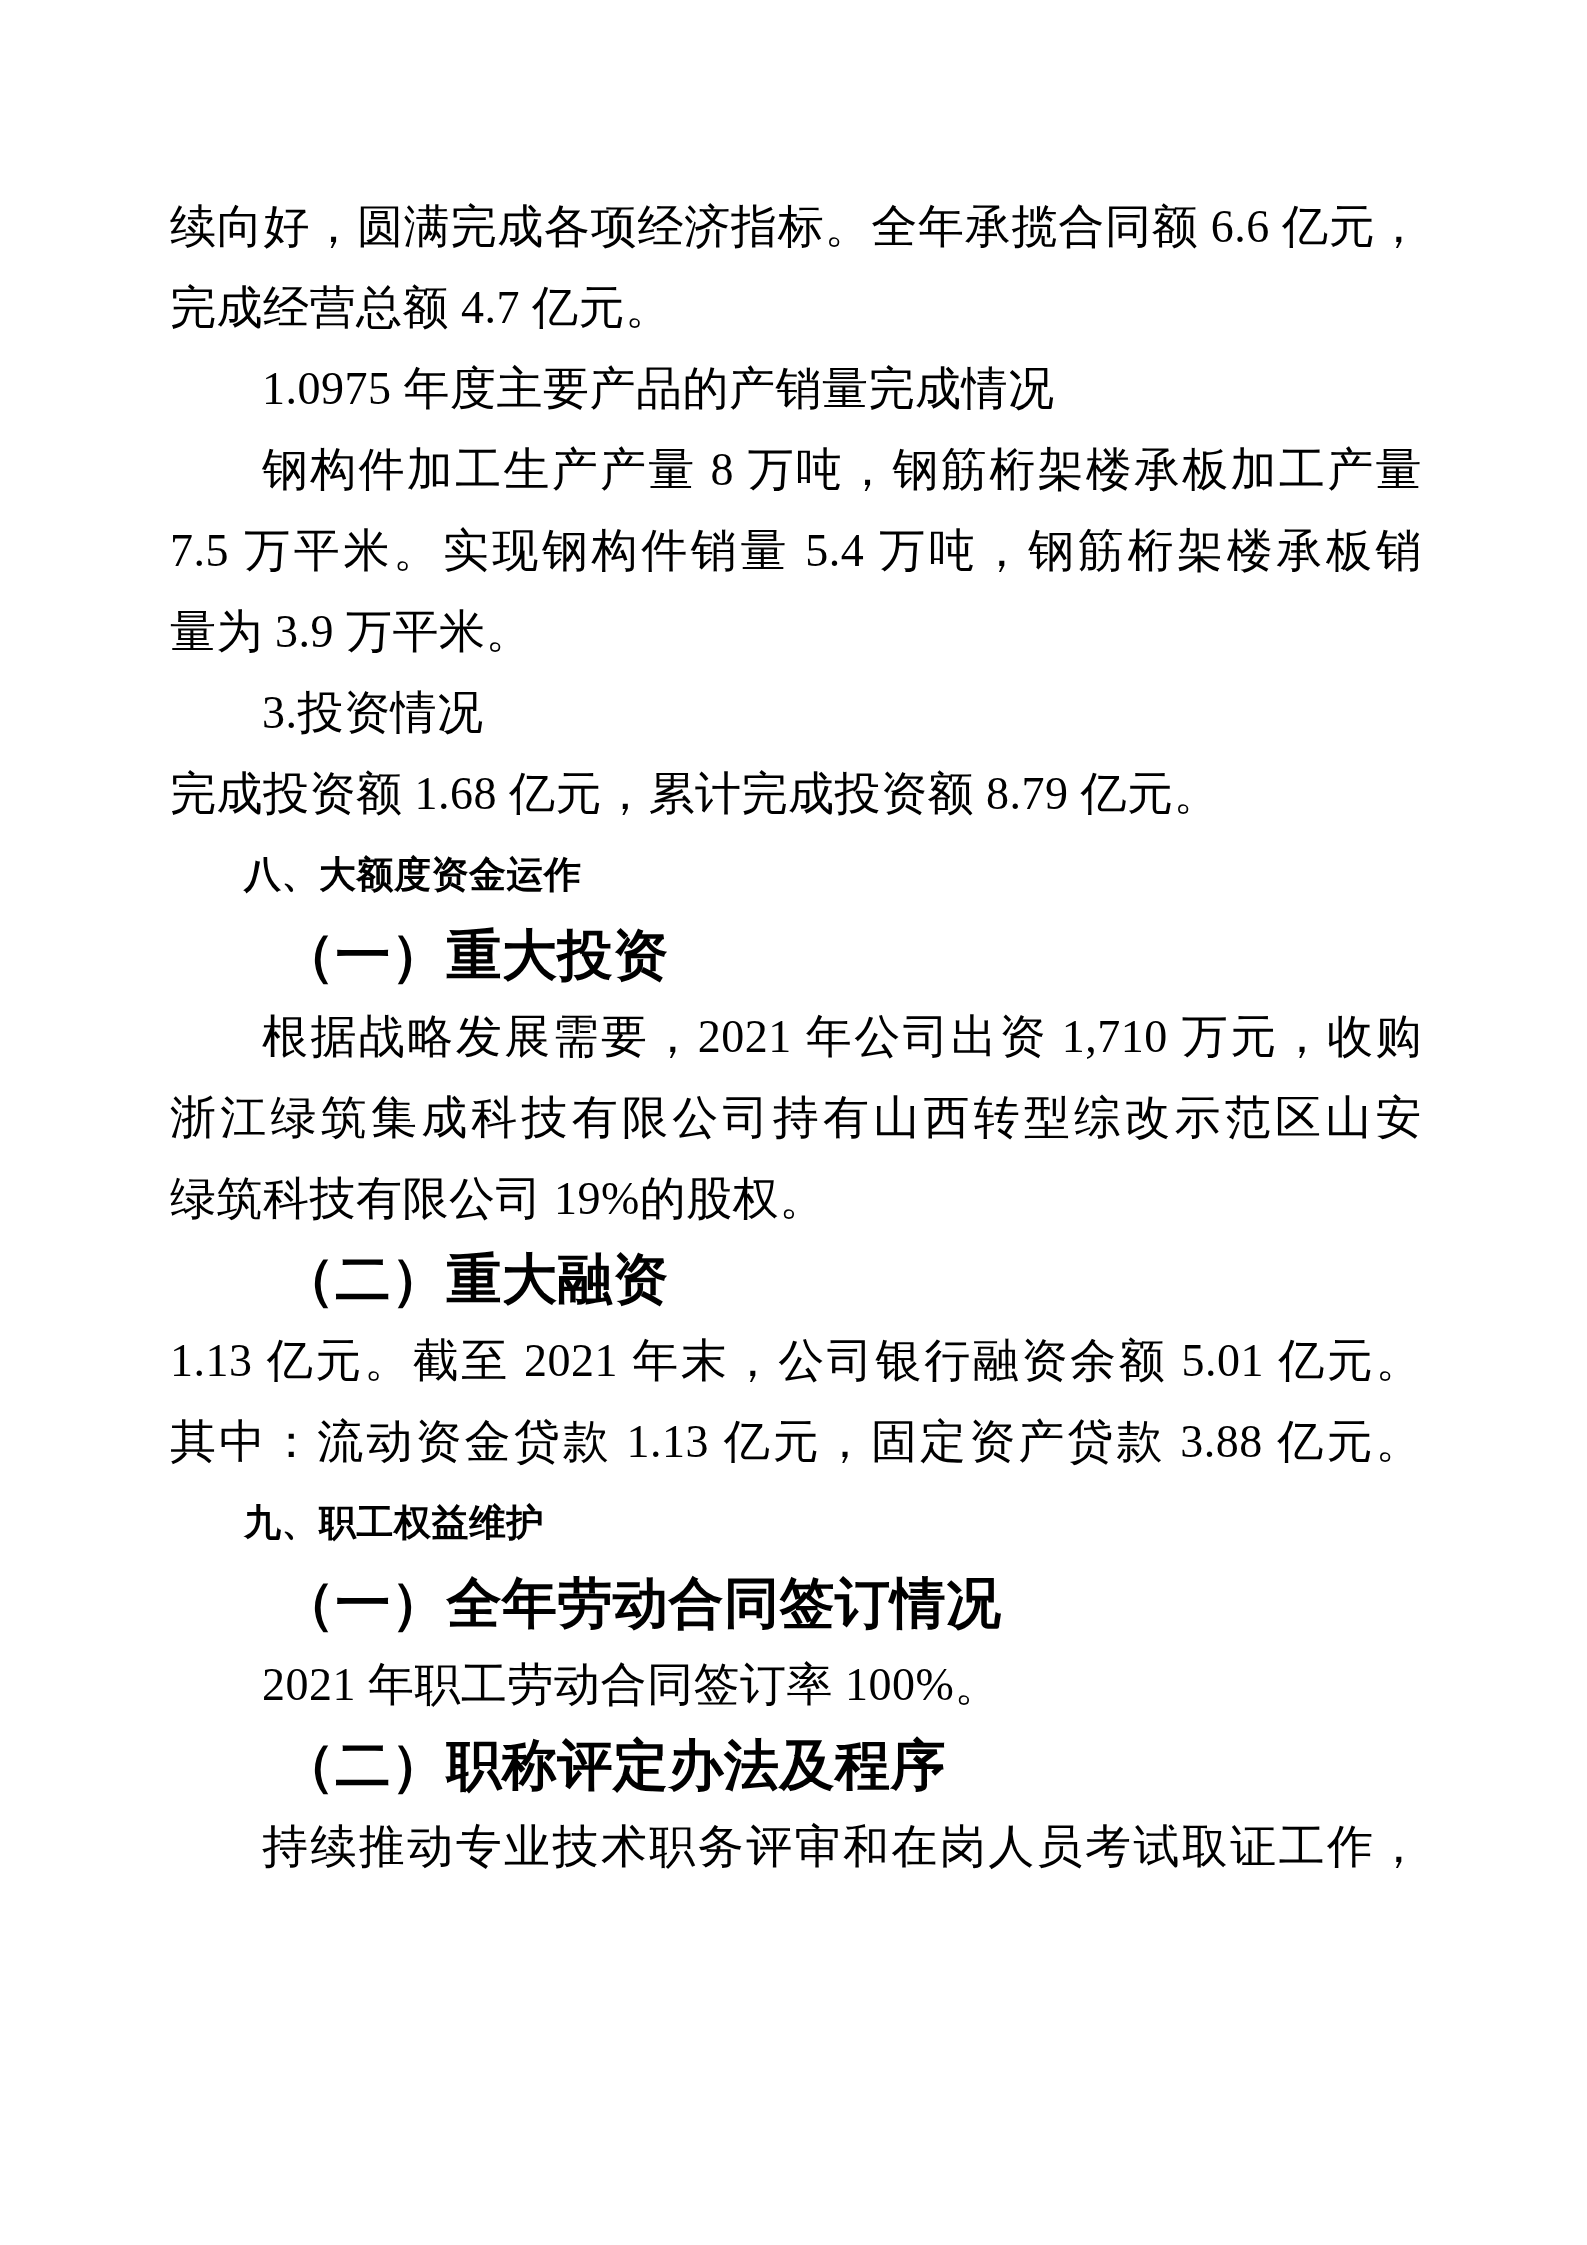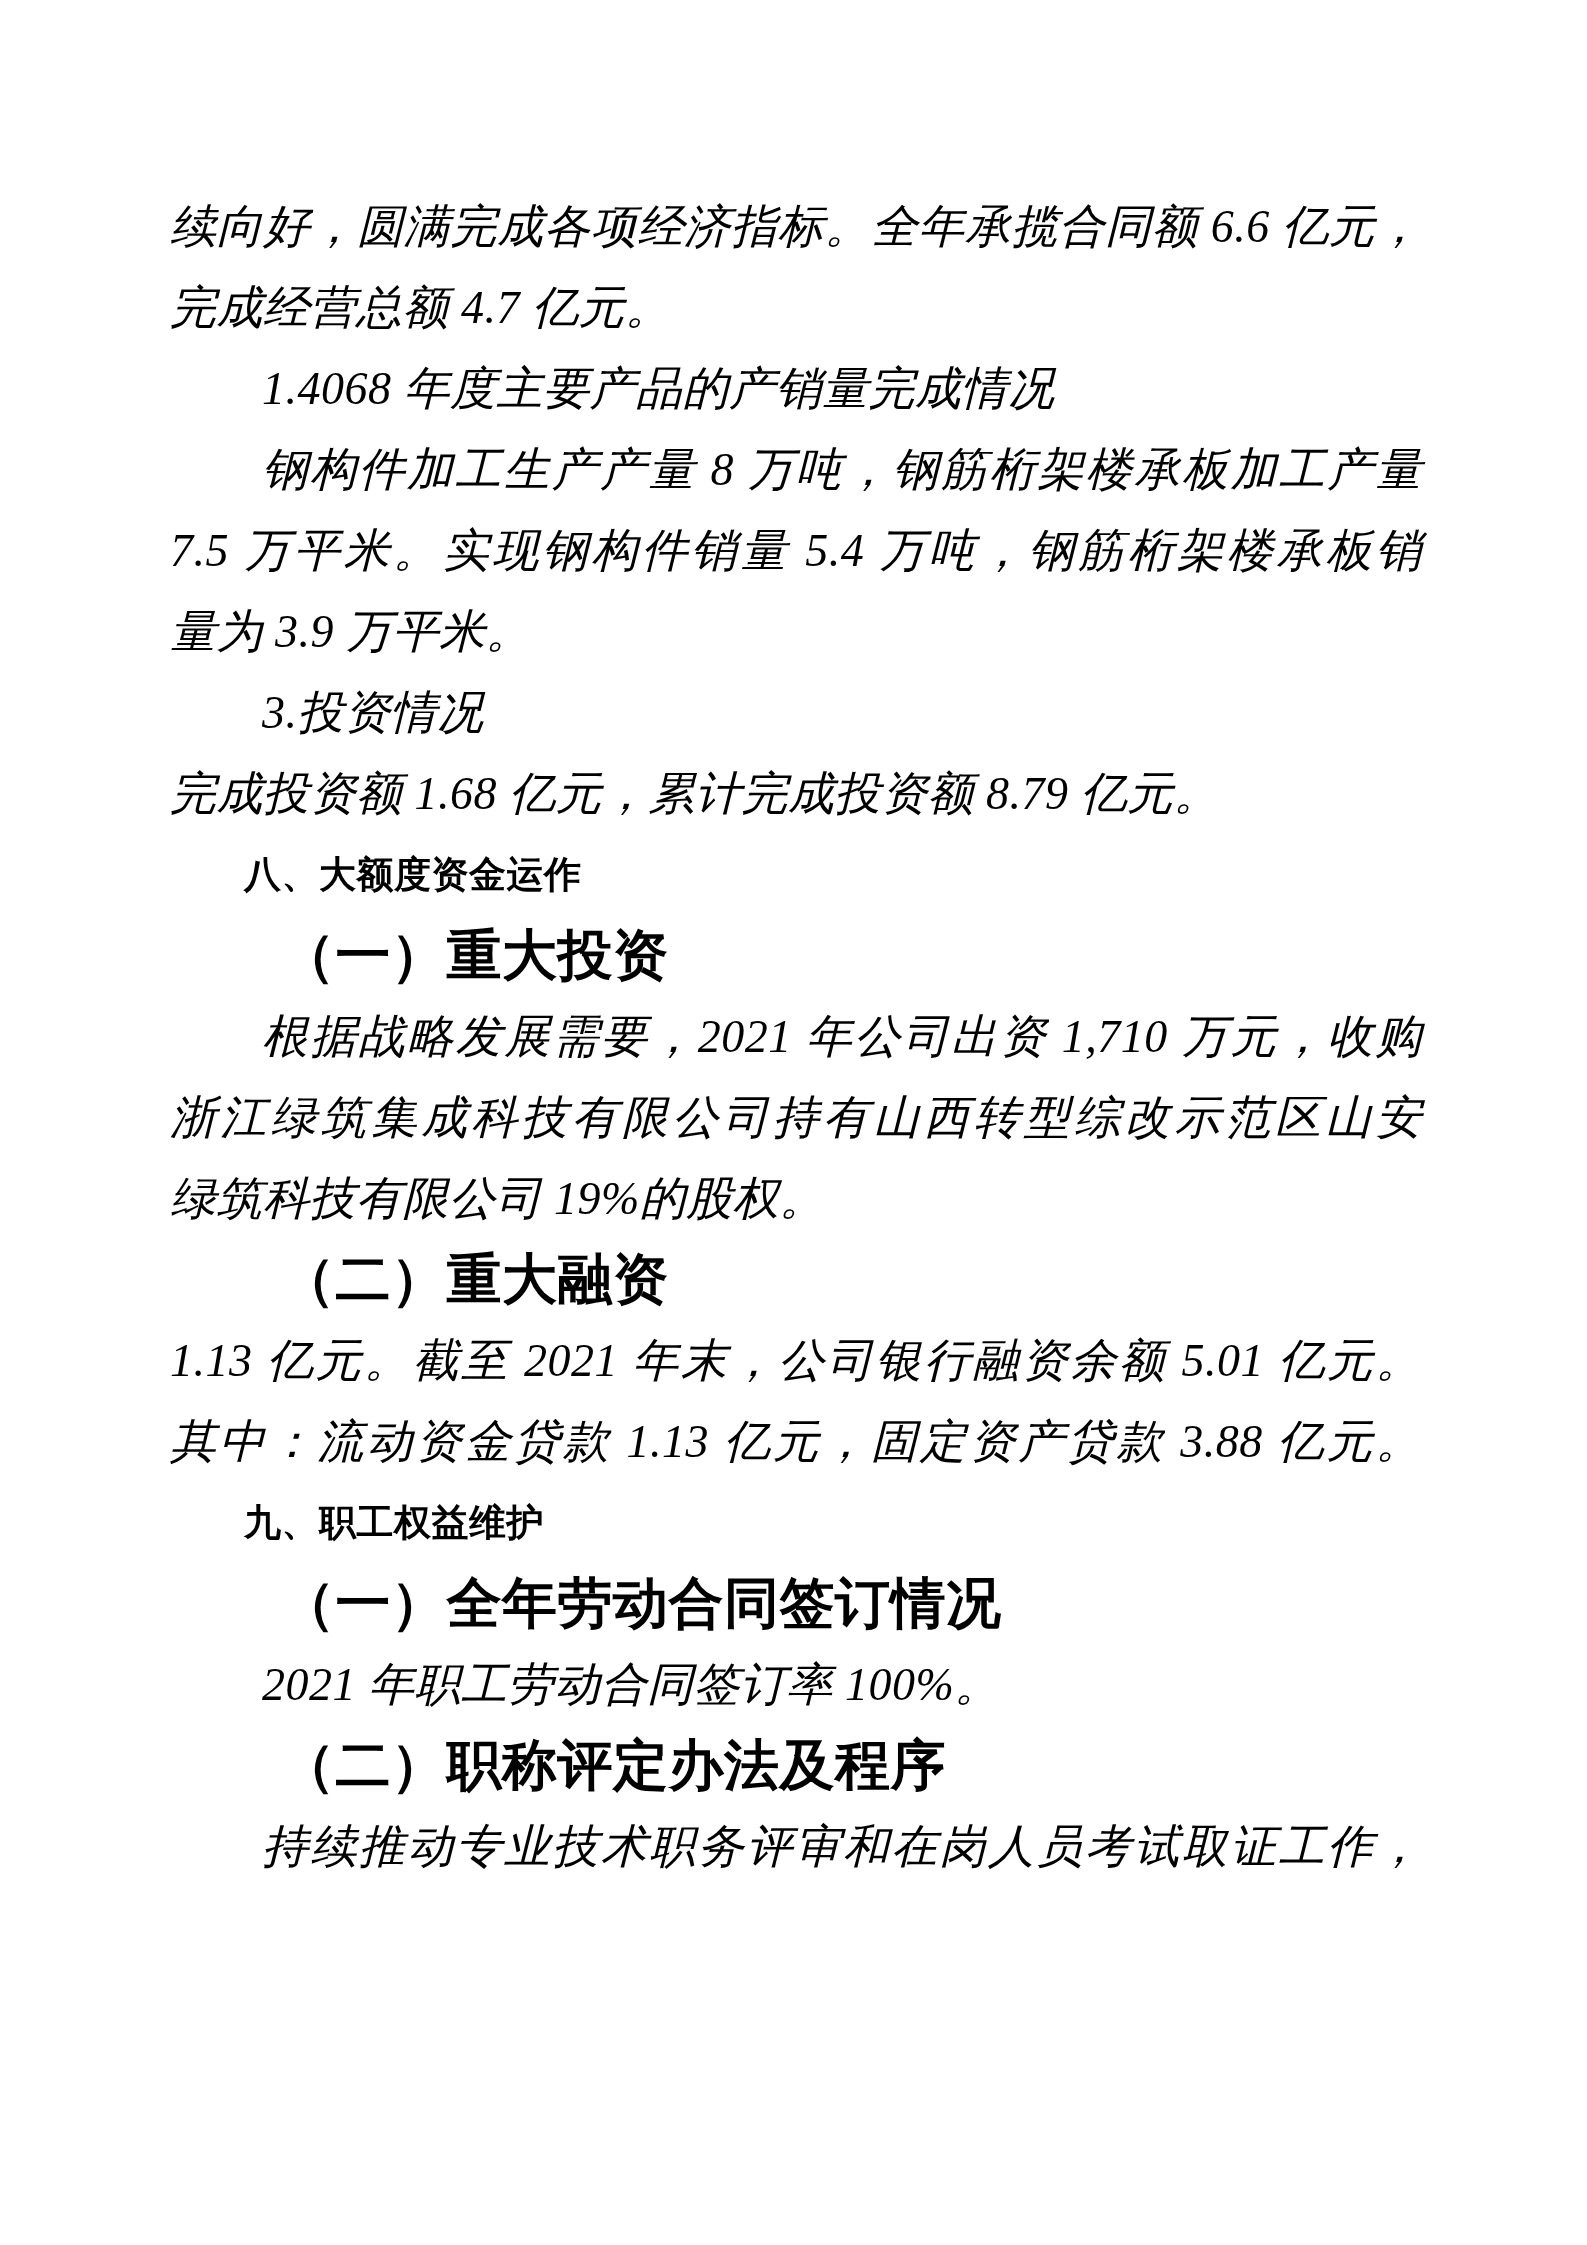--- a/index.html
+++ b/index.html
@@ -14,21 +14,20 @@
     color: #000000;
   }
   .ln {
     line-height: 81px;
     font-size: 46px;
     letter-spacing: 0.5px;
   }
   .body {
     font-family: "Liberation Serif", "DejaVu Serif", serif;
     font-weight: normal;
-    font-style: italic;
   }
   .h1 {
     font-family: "Liberation Sans", "DejaVu Sans", sans-serif;
     font-weight: bold;
     font-size: 37px;
   }
   .h2 {
     font-family: "Liberation Serif", "DejaVu Serif", serif;
     font-weight: bold;
     font-size: 55px;
@@ -38,21 +37,21 @@
     text-align: justify;
     text-align-last: justify;
   }
 </style>
 </head>
 <body>
 
 <div class="page">
   <div class="ln body justify">续向好，圆满完成各项经济指标。全年承揽合同额 6.6 亿元，</div>
   <div class="ln body">完成经营总额 4.7 亿元。</div>
-  <div class="ln body indent">1.4068 年度主要产品的产销量完成情况</div>
+  <div class="ln body indent">1.0975 年度主要产品的产销量完成情况</div>
   <div class="ln body indent justify">钢构件加工生产产量 8 万吨，钢筋桁架楼承板加工产量</div>
   <div class="ln body justify">7.5 万平米。实现钢构件销量 5.4 万吨，钢筋桁架楼承板销</div>
   <div class="ln body">量为 3.9 万平米。</div>
   <div class="ln body indent">3.投资情况</div>
   <div class="ln body">完成投资额 1.68 亿元，累计完成投资额 8.79 亿元。</div>
   <div class="ln h1 indent">八、大额度资金运作</div>
   <div class="ln h2 indent">（一）重大投资</div>
   <div class="ln body indent justify">根据战略发展需要，2021 年公司出资 1,710 万元，收购</div>
   <div class="ln body justify">浙江绿筑集成科技有限公司持有山西转型综改示范区山安</div>
   <div class="ln body">绿筑科技有限公司 19%的股权。</div>

